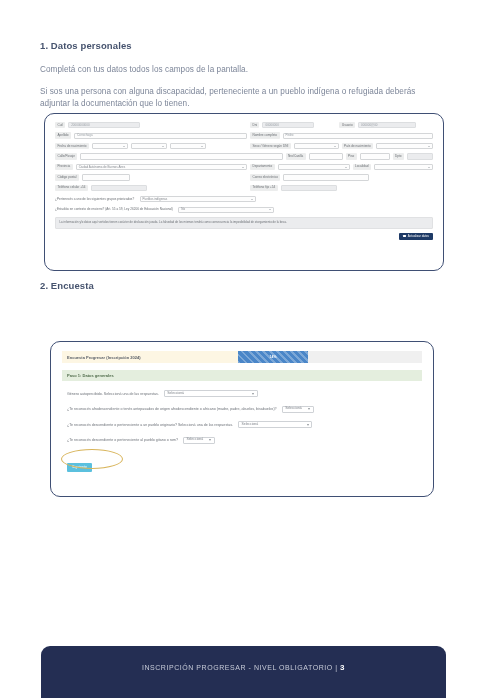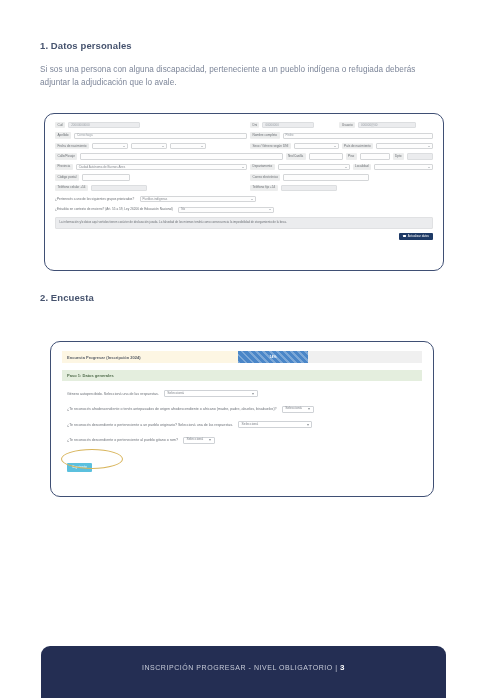--- a/index.html
+++ b/index.html
@@ -18,21 +18,21 @@
   }
   .sec-para {
     font-size: 8.2px; color: #7d8699; line-height: 1.55;
     letter-spacing: .05px;
   }
 
   #block1 { position:absolute; left:40px; top:40px; width:407px; }
   #block1 .sec-title { margin-bottom: 13px; }
   #block1 .sec-para.p1 { margin-bottom: 9px; }
 
-  #block2 { position:absolute; left:40px; top:292px; width:407px; }
+  #block2 { position:absolute; left:40px; top:280px; width:407px; }
   #block2 .sec-title { margin-bottom: 13px; }
 
   
   .shot {
     position: absolute;
     border: 1.6px solid #3f4f74;
     border-radius: 10px;
     background: #ffffff;
     overflow: hidden;
   }
@@ -129,21 +129,22 @@
   }
   .footer-txt b { color:#ffffff; font-size:8px; }
 </style>
 </head>
 <body>
 
 <div class="page">
 
   <div id="block1">
     <div class="sec-title">1. Datos personales</div>
-    <div class="sec-para">Si sos una persona con alguna discapacidad, perteneciente a un pueblo indígena o refugiada deberás adjuntar la adjudicación que lo avale.</div>
+    <div class="sec-para p1">Completá con tus datos todos los campos de la pantalla.</div>
+    <div class="sec-para">Si sos una persona con alguna discapacidad, perteneciente a un pueblo indígena o refugiada deberás adjuntar la documentación que lo tienen.</div>
   </div>
 
   <div class="shot" id="shot1">
     <div class="shot-inner f1">
 
       <div class="row">
         <div class="left-col">
           <span class="lbl">Cuil</span>
           <span class="inp gray" style="width:72px">20000000000</span>
         </div>

